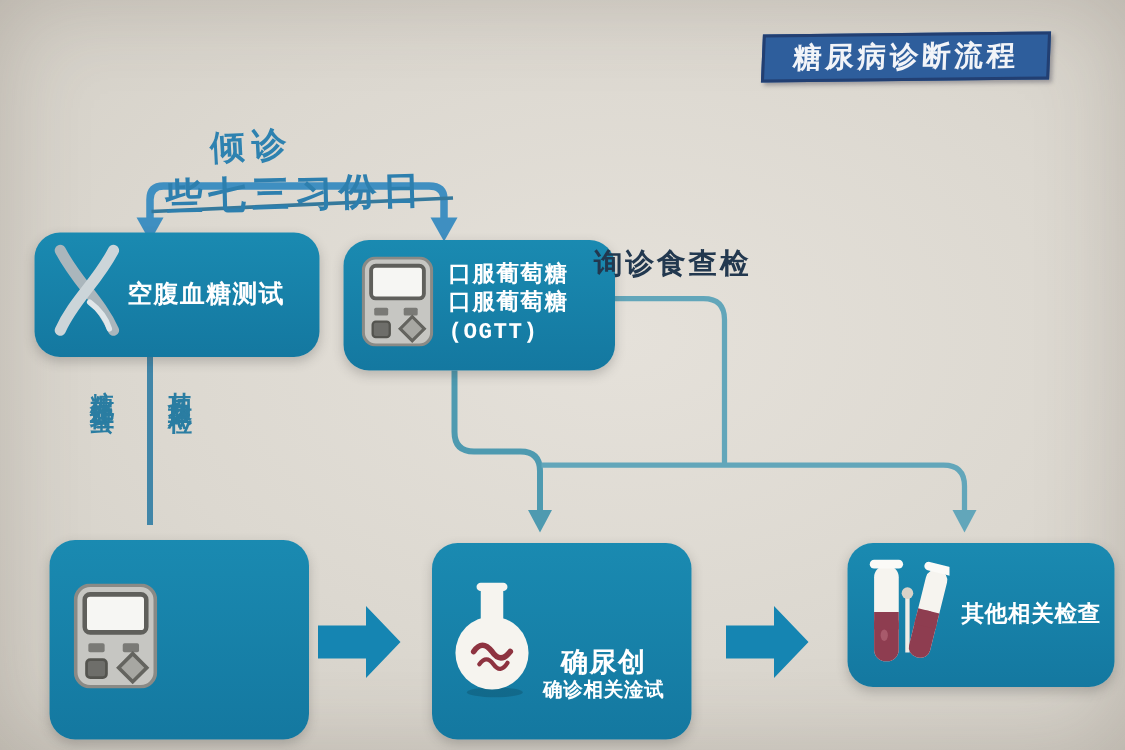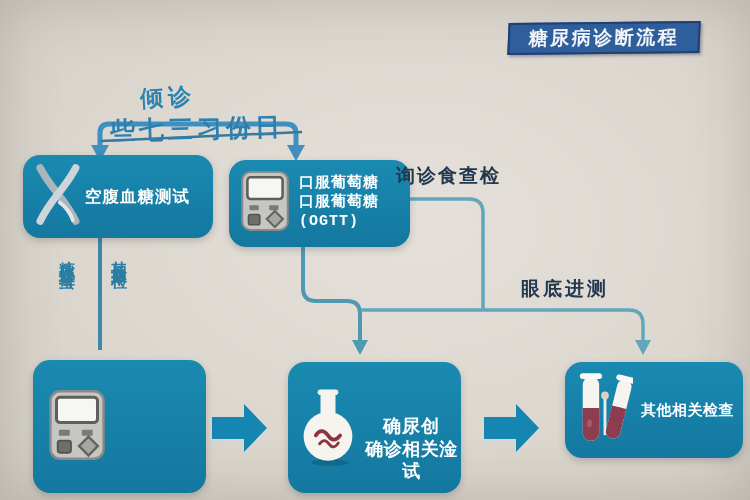--- a/index.html
+++ b/index.html
@@ -33,21 +33,21 @@
 
   #node-ogtt { left:229px; top:160px; width:181px; height:87px; padding-left:12px;font-family:Liberation Mono, monospace; }
   #node-ogtt .txt { font-size:15px; letter-spacing:1px; margin-left:10px; }
 
   #node-urine { left:33px; top:360px; width:173px; height:133px; padding-left:16px; }
   #node-urine .txt { font-size:19px; letter-spacing:2px; margin-left:14px; }
 
   #node-confirm { left:288px; top:362px; width:173px; height:131px; padding-left:10px; }
   #node-confirm .txt { text-align:center; margin-left:4px;margin-top:43px; }
   #node-confirm .l1 { font-size:18px; letter-spacing:1px; }
-  #node-confirm .l2 { font-size:18px; letter-spacing:0.5px;text-align:center; }
+  #node-confirm .l2 { font-size:13px; letter-spacing:0.5px;text-align:center; }
 
   #node-other { left:565px; top:362px; width:178px; height:96px; padding-left:10px; }
   #node-other .txt { font-size:15px; letter-spacing:0.5px; margin-left:8px; }
 
   .hand-label {
     position:absolute; left:140px; top:82px;
     color:#2e82b0; font-weight:bold; font-size:23px; letter-spacing:5px;
     transform: rotate(-3deg);
   }
   .crossed-label {
@@ -132,21 +132,20 @@
       </svg>
     </span>
     <span class="txt">
       <span>口服葡萄糖</span><br>
       <span>口服葡萄糖</span><br>
       <span>(OGTT)</span>
     </span>
   </div>
 
   <div class="inquiry-label">询诊食查检</div>
-  <div class="fundus-label">眼底进测</div>
 
   <div class="v-label" id="v-hba1c">糖化血红蛋</div>
   <div class="v-label" id="v-urinecheck">其切血尿检</div>
 
   <div class="node" id="node-urine">
     <span>
       <svg width="56" height="70" viewBox="0 0 46 58">
         <rect x="1" y="1" width="44" height="56" rx="8" fill="#c6c6c2" stroke="#8a8a86" stroke-width="2"></rect>
         <rect x="6" y="6" width="34" height="21" rx="3" fill="#f6f6f3" stroke="#5f5f5b" stroke-width="2.5"></rect>
         <rect x="8" y="33" width="9" height="5" rx="1" fill="#7a7a76"></rect>

